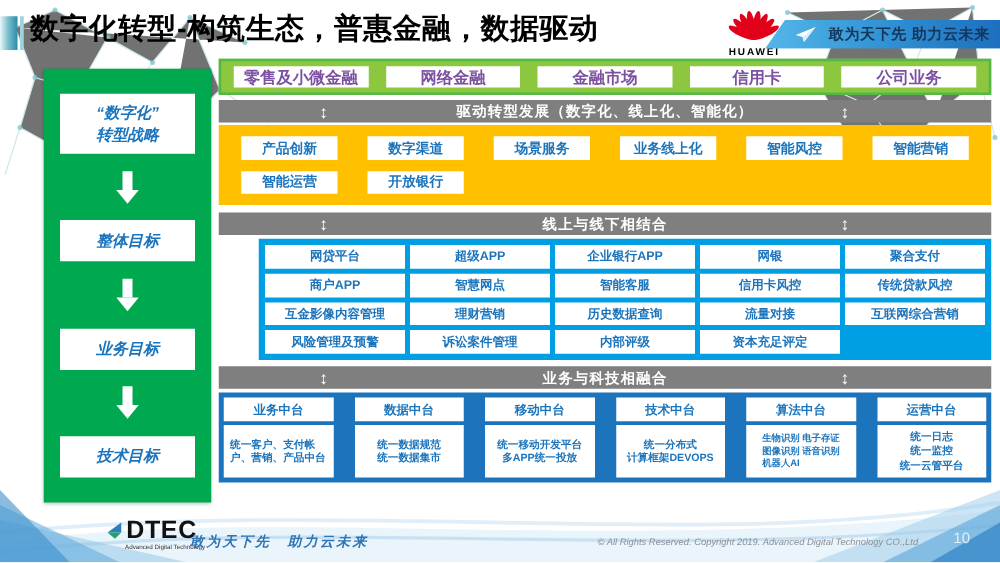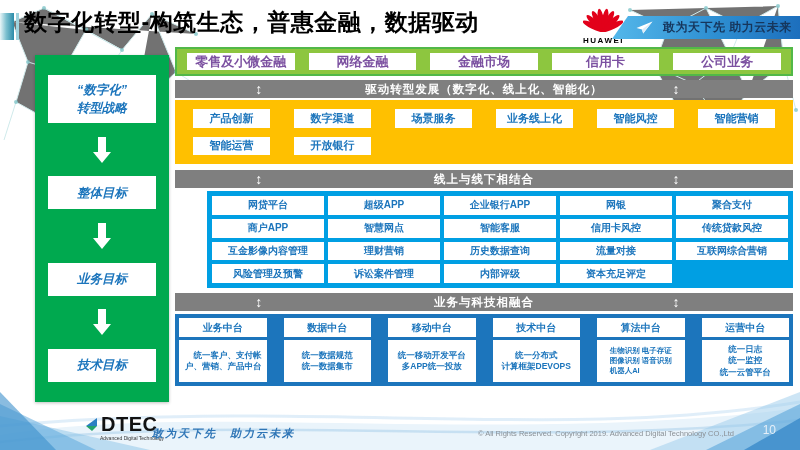--- a/index.html
+++ b/index.html
@@ -54,30 +54,30 @@
   .cyan-band{top:144px;height:97px;background:#009FE3;
     display:grid;grid-template-columns:repeat(5,1fr);gap:4px;padding:5px;margin-left:32px;}
   .cyan-band .cell{font-size:10px;}
   .dark-band{top:267px;height:72px;background:#1C75BC;display:flex;gap:17px;padding:4px;}
   .platform{flex:1;display:flex;flex-direction:column;gap:3px;min-width:0;}
   .p-head{height:19px;flex:none;background:#fff;display:flex;align-items:center;justify-content:center;
     font-size:10px;font-weight:bold;color:#1C75BC;}
   .p-detail{flex:1;background:#fff;display:flex;align-items:center;justify-content:center;
     font-size:8.5px;font-weight:bold;color:#1C75BC;line-height:1.3;white-space:pre-line;text-align:center;padding:1px 2px;}
   .p-detail.small{font-size:7.5px;text-align:left;}
-  .p-detail.wrapleft{text-align:right;padding:1px 5px;}
+  .p-detail.wrapleft{text-align:left;padding:1px 5px;}
 
   
   .dtec{position:absolute;left:86px;top:413px;width:120px;z-index:3;}
   .dtec-row{display:flex;align-items:center;gap:2px;}
   .dtec-word{font-size:20px;font-weight:900;color:#121212;letter-spacing:0.5px;}
   .dtec-sub{display:block;font-size:5px;color:#333;margin-top:-1px;margin-left:14px;}
   .tagline{position:absolute;left:152px;top:426px;font-size:11px;font-style:italic;font-weight:bold;
     color:#2E75B6;letter-spacing:2px;z-index:3;}
-  .copyright{position:absolute;left:478px;top:429px;font-size:7.5px;color:#8a9096;z-index:3;text-align:center;}
+  .copyright{position:absolute;left:478px;top:429px;font-size:7.5px;font-style:italic;color:#8a9096;z-index:3;text-align:center;}
   .pagenum{position:absolute;right:24px;top:423px;font-size:12px;color:#e4eef8;z-index:3;text-align:center;}
 </style>
 </head>
 <body>
 
 <div class="slide">
 
   <svg class="decor" style="left:0;top:0;" width="230" height="170" viewBox="0 0 230 170">
     <g stroke="#a8d8da" stroke-width="1" opacity="0.55">
       <path d="M12,22 L44,8 L86,30 L122,50 L152,14 L196,34 M44,8 L122,50 M12,22 L28,62 L62,72 L86,30 M28,62 L16,102 L52,122 L94,92 L62,72 M94,92 L122,50 M52,122 L96,148 L134,112 L94,92 M134,112 L176,72 L152,14 M176,72 L214,96 M16,102 L4,140"></path>

